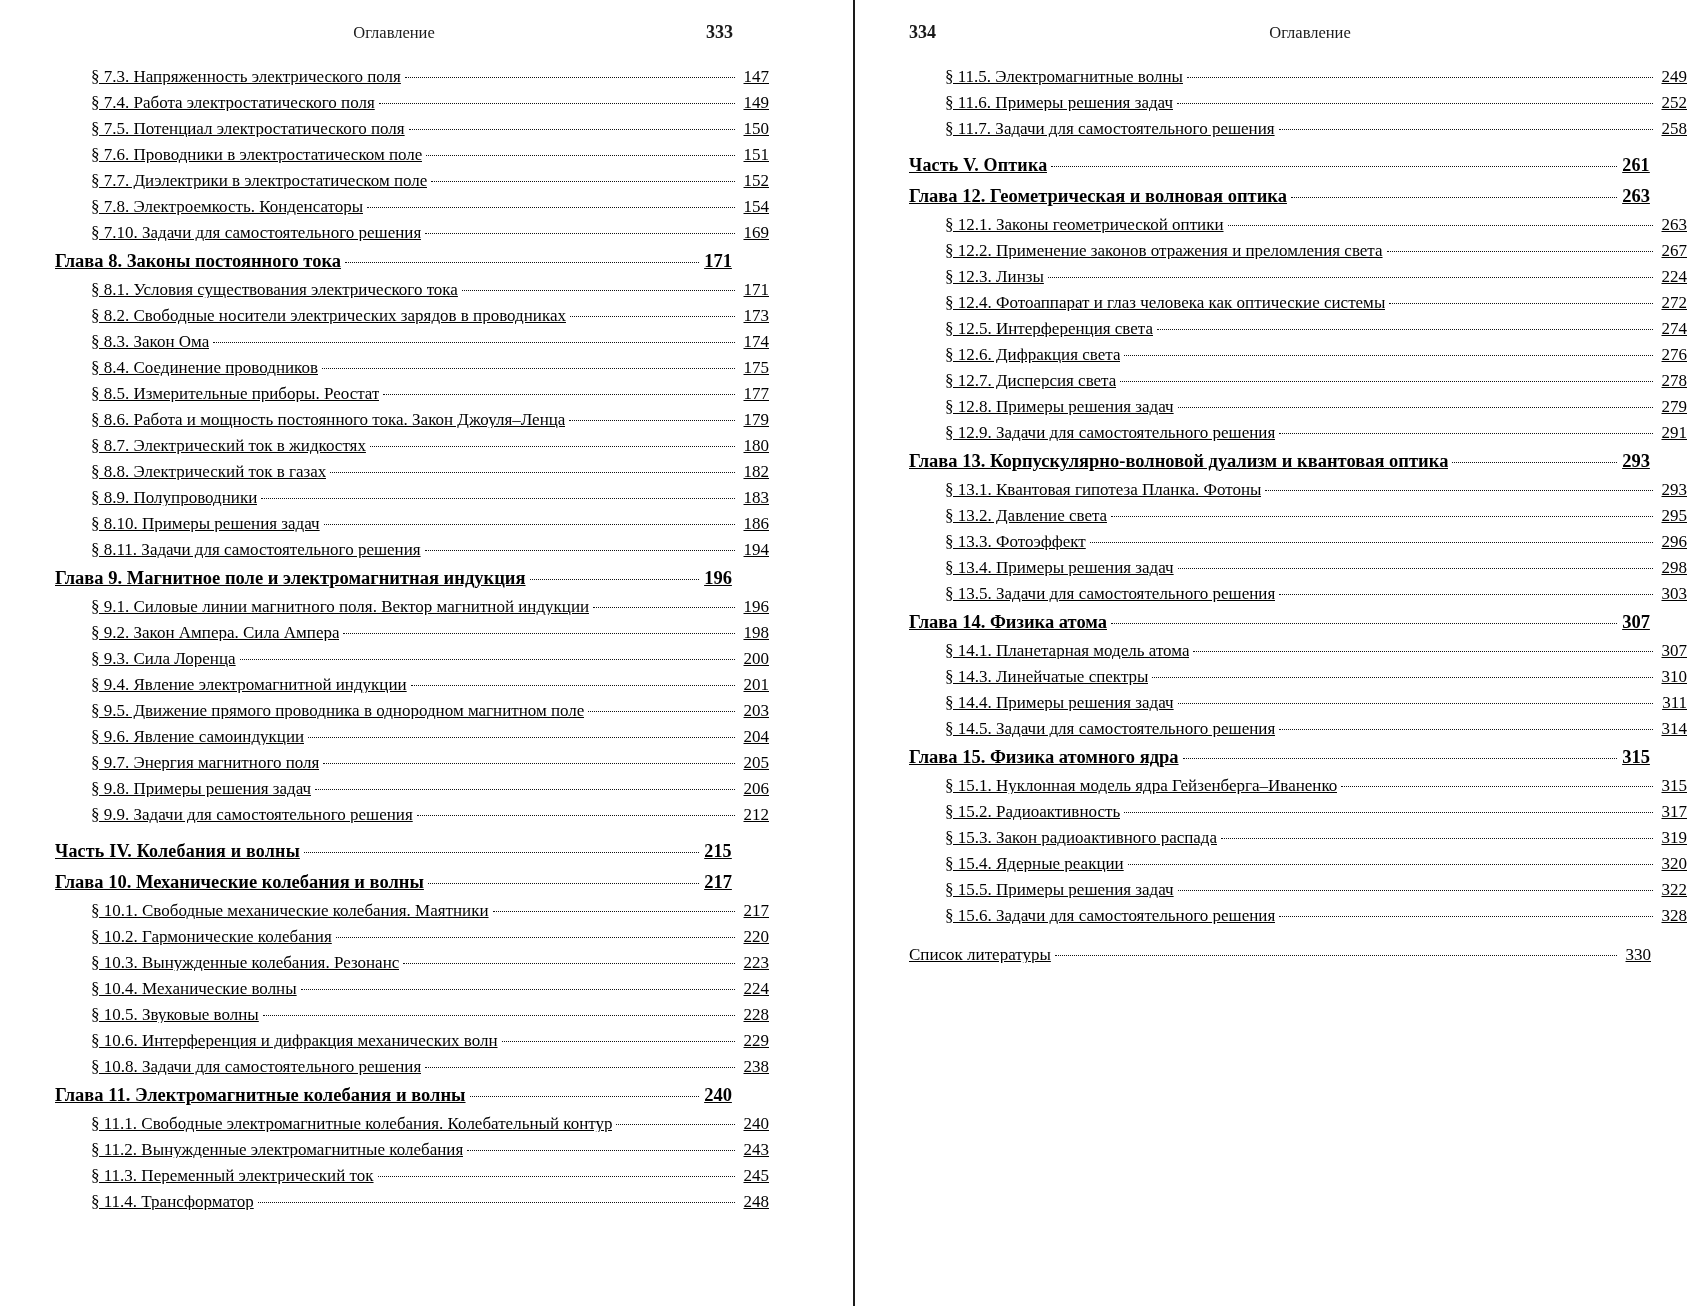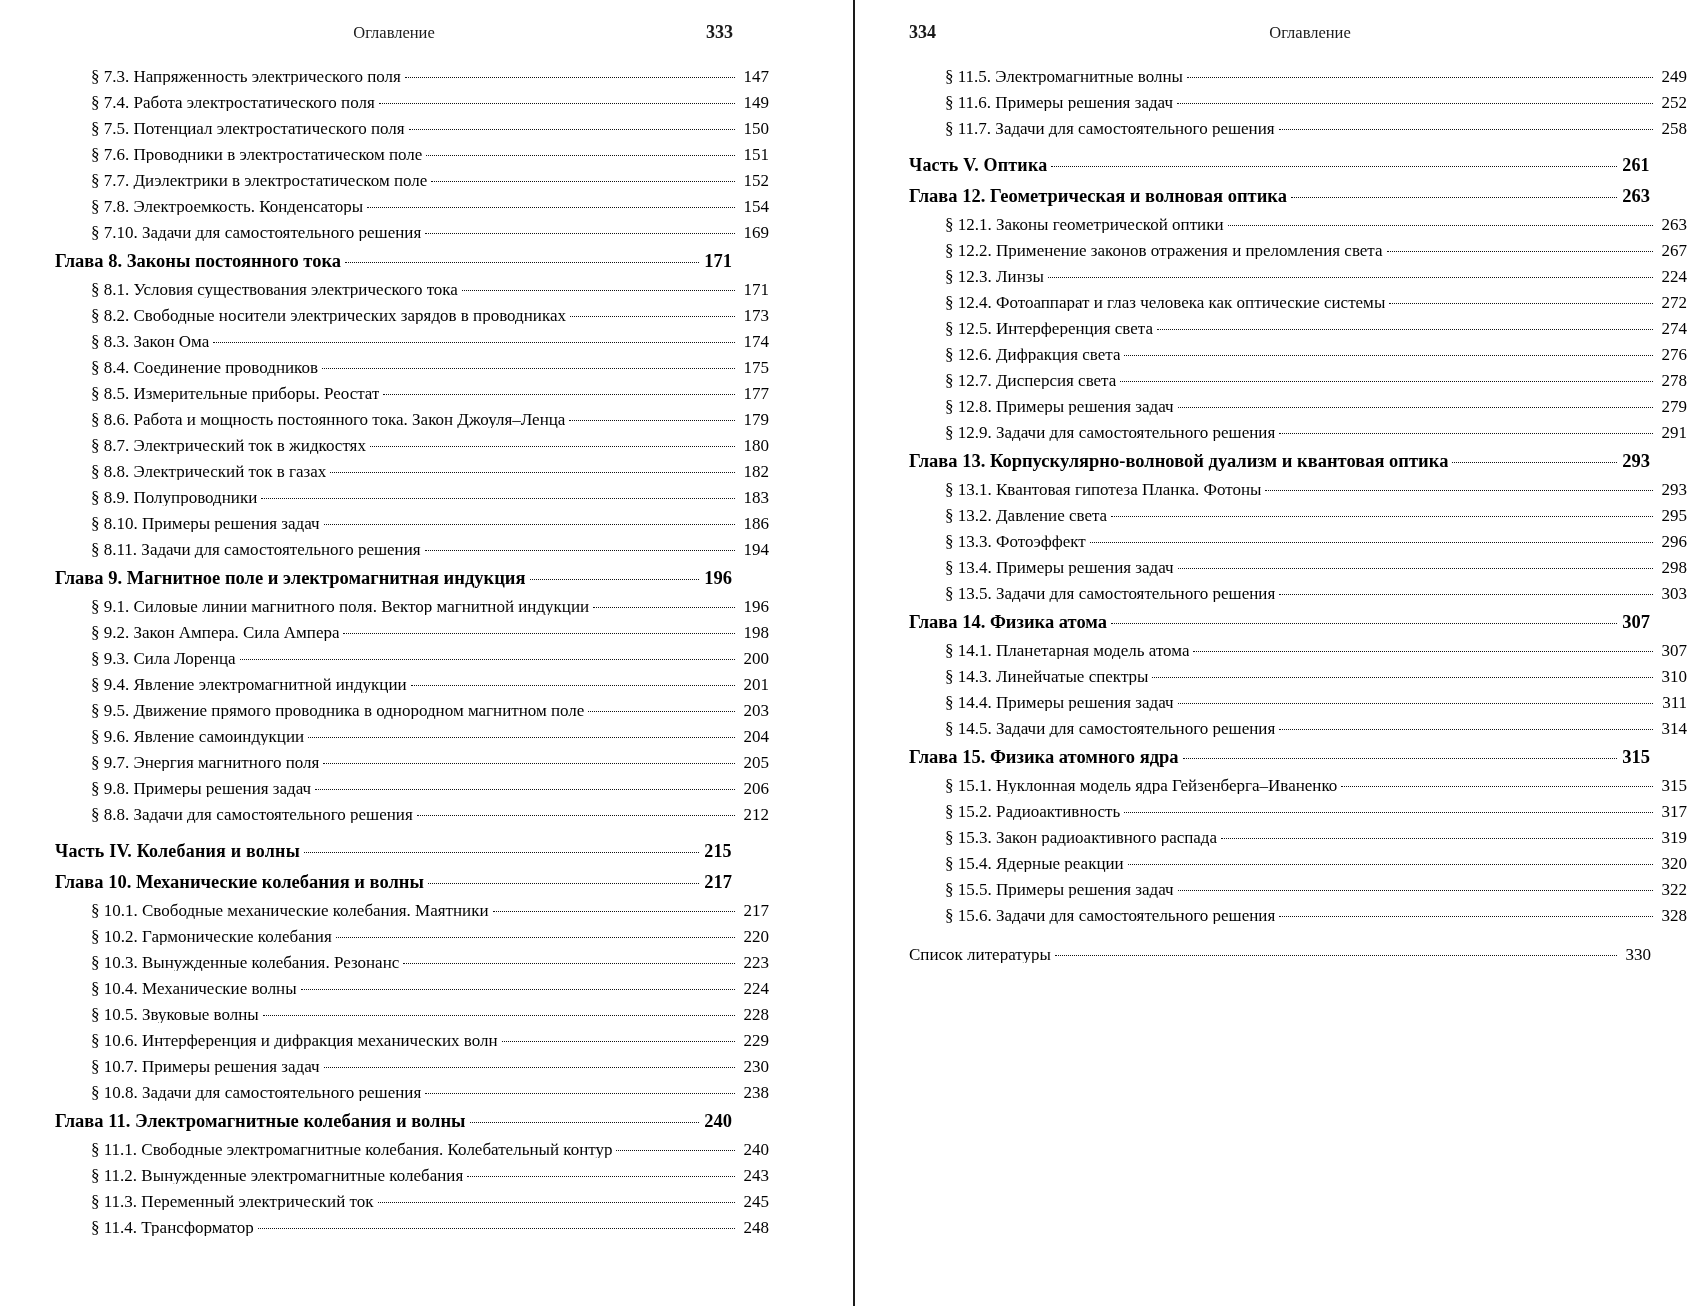--- a/index.html
+++ b/index.html
@@ -13,20 +13,21 @@
     font-family: "Liberation Serif", serif;
     color: #000000;
     overflow: hidden;
   }
   .page {
     position: relative;
     width: 1706px;
     height: 1306px;
     box-sizing: border-box;
     display: flex;
+    text-decoration: underline;
   }
   .spread-divider {
     position: absolute;
     left: 853px;
     top: 0;
     width: 2px;
     height: 1306px;
     background: #1a1a1a;
   }
   .leaf {
@@ -267,21 +268,21 @@
           <span class="label">§ 9.7. Энергия магнитного поля</span>
           <span class="leader"></span>
           <span class="pg">205</span>
         </div>
         <div class="row section">
           <span class="label">§ 9.8. Примеры решения задач</span>
           <span class="leader"></span>
           <span class="pg">206</span>
         </div>
         <div class="row section">
-          <span class="label">§ 8.8. Задачи для самостоятельного решения</span>
+          <span class="label">§ 9.9. Задачи для самостоятельного решения</span>
           <span class="leader"></span>
           <span class="pg">212</span>
         </div>
         <div class="row part">
           <span class="label">Часть IV. Колебания и волны</span>
           <span class="leader"></span>
           <span class="pg">215</span>
         </div>
         <div class="row chapter">
           <span class="label">Глава 10. Механические колебания и волны</span>
@@ -310,25 +311,20 @@
         </div>
         <div class="row section">
           <span class="label">§ 10.5. Звуковые волны</span>
           <span class="leader"></span>
           <span class="pg">228</span>
         </div>
         <div class="row section">
           <span class="label">§ 10.6. Интерференция и дифракция механических волн</span>
           <span class="leader"></span>
           <span class="pg">229</span>
-        </div>
-        <div class="row section">
-          <span class="label">§ 10.7. Примеры решения задач</span>
-          <span class="leader"></span>
-          <span class="pg">230</span>
         </div>
         <div class="row section">
           <span class="label">§ 10.8. Задачи для самостоятельного решения</span>
           <span class="leader"></span>
           <span class="pg">238</span>
         </div>
         <div class="row chapter">
           <span class="label">Глава 11. Электромагнитные колебания и волны</span>
           <span class="leader"></span>
           <span class="pg">240</span>

